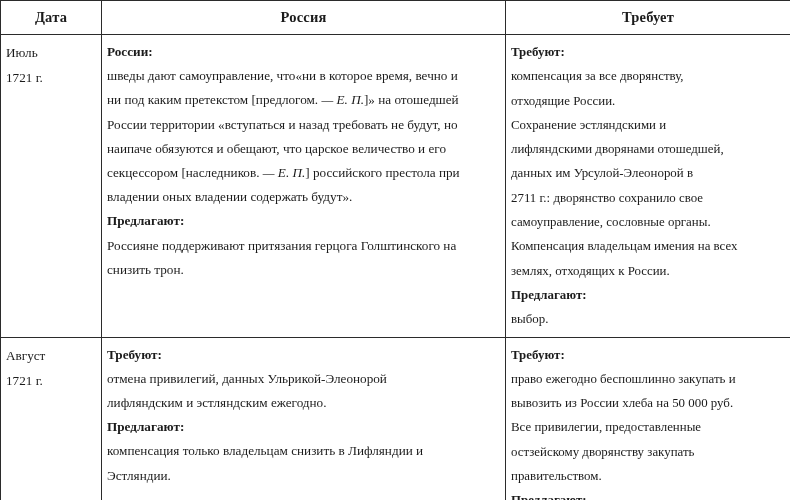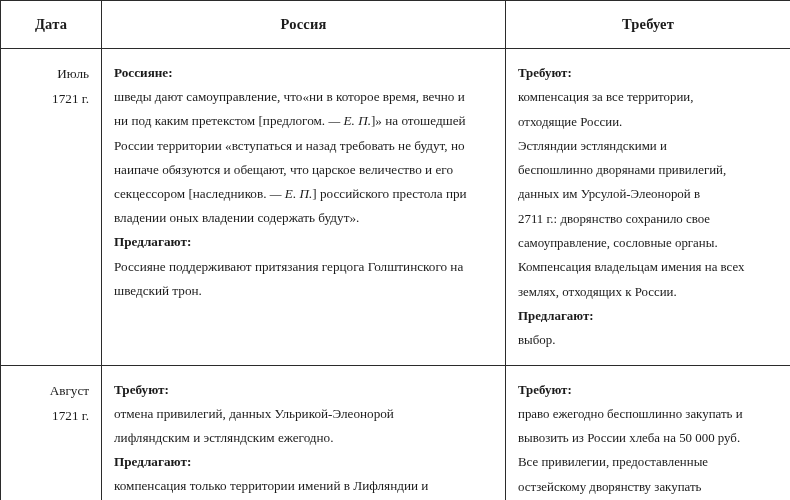--- a/index.html
+++ b/index.html
@@ -23,42 +23,41 @@
   table.negotiation-table {
     border-collapse: collapse;
     width: 790px;
     table-layout: fixed;
     border: 1px solid #2b2b2b;
   }
   table.negotiation-table td,
   table.negotiation-table th {
     border: 1px solid #2b2b2b;
     vertical-align: top;
-    padding: 12px;
+    padding: 5px;
   }
   
   col.col-date    { width: 101px; }
   col.col-russia  { width: 404px; }
   col.col-sweden  { width: 285px; }
 
   thead th {
     text-align: center;
     font-weight: bold;
     font-size: 14.5px;
     line-height: 22px;
     height: 23px;
     padding: 0 4px 1px 4px;
     letter-spacing: 0.2px;
   }
   td.cell {
     padding: 6px 6px 4px 7px;
   }
   td.cell-date {
     padding-left: 12px;
-    text-align: right;
   }
   .line {
     font-size: 13.2px;
     line-height: 24.2px;
     white-space: nowrap;
   }
   .line.bold {
     font-weight: bold;
   }
   td.cell-sweden .line {
@@ -91,58 +90,58 @@
       </tr>
     </thead>
     <tbody>
 
       <tr>
         <td class="cell cell-date">
           <div class="line">Июль</div>
           <div class="line">1721 г.</div>
         </td>
         <td class="cell cell-russia">
-          <div class="line bold">Россияне:</div>
+          <div class="line bold">России:</div>
           <div class="line">шведы дают самоуправление, что«ни в которое время, вечно и</div>
           <div class="line"><span>ни под каким претекстом [предлогом. <i class="ital">— Е. П.</i>]» на отошедшей</span></div>
           <div class="line">России территории «вступаться и назад требовать не будут, но</div>
           <div class="line">наипаче обязуются и обещают, что царское величество и его</div>
           <div class="line"><span>секцессором [наследников. <i class="ital">— Е. П.</i>] российского престола при</span></div>
           <div class="line">владении оных владении содержать будут».</div>
           <div class="line bold">Предлагают:</div>
           <div class="line">Россияне поддерживают притязания герцога Голштинского на</div>
-          <div class="line">шведский трон.</div>
+          <div class="line">снизить трон.</div>
         </td>
         <td class="cell cell-sweden">
           <div class="line bold">Требуют:</div>
-          <div class="line">компенсация за все территории,</div>
+          <div class="line">компенсация за все дворянству,</div>
           <div class="line">отходящие России.</div>
-          <div class="line">Эстляндии эстляндскими и</div>
-          <div class="line">беспошлинно дворянами привилегий,</div>
+          <div class="line">Сохранение эстляндскими и</div>
+          <div class="line">лифляндскими дворянами отошедшей,</div>
           <div class="line">данных им Урсулой-Элеонорой в</div>
           <div class="line">2711 г.: дворянство сохранило свое</div>
           <div class="line">самоуправление, сословные органы.</div>
           <div class="line">Компенсация владельцам имения на всех</div>
           <div class="line">землях, отходящих к России.</div>
           <div class="line bold">Предлагают:</div>
           <div class="line">выбор.</div>
         </td>
       </tr>
 
       <tr>
         <td class="cell cell-date">
           <div class="line">Август</div>
           <div class="line">1721 г.</div>
         </td>
         <td class="cell cell-russia">
           <div class="line bold">Требуют:</div>
           <div class="line">отмена привилегий, данных Ульрикой-Элеонорой</div>
           <div class="line">лифляндским и эстляндским ежегодно.</div>
           <div class="line bold">Предлагают:</div>
-          <div class="line">компенсация только территории имений в Лифляндии и</div>
+          <div class="line">компенсация только владельцам снизить в Лифляндии и</div>
           <div class="line">Эстляндии.</div>
         </td>
         <td class="cell cell-sweden">
           <div class="line bold">Требуют:</div>
           <div class="line">право ежегодно беспошлинно закупать и</div>
           <div class="line">вывозить из России хлеба на 50 000 руб.</div>
           <div class="line">Все привилегии, предоставленные</div>
           <div class="line">остзейскому дворянству закупать</div>
           <div class="line">правительством.</div>
           <div class="line bold">Предлагают:</div>

